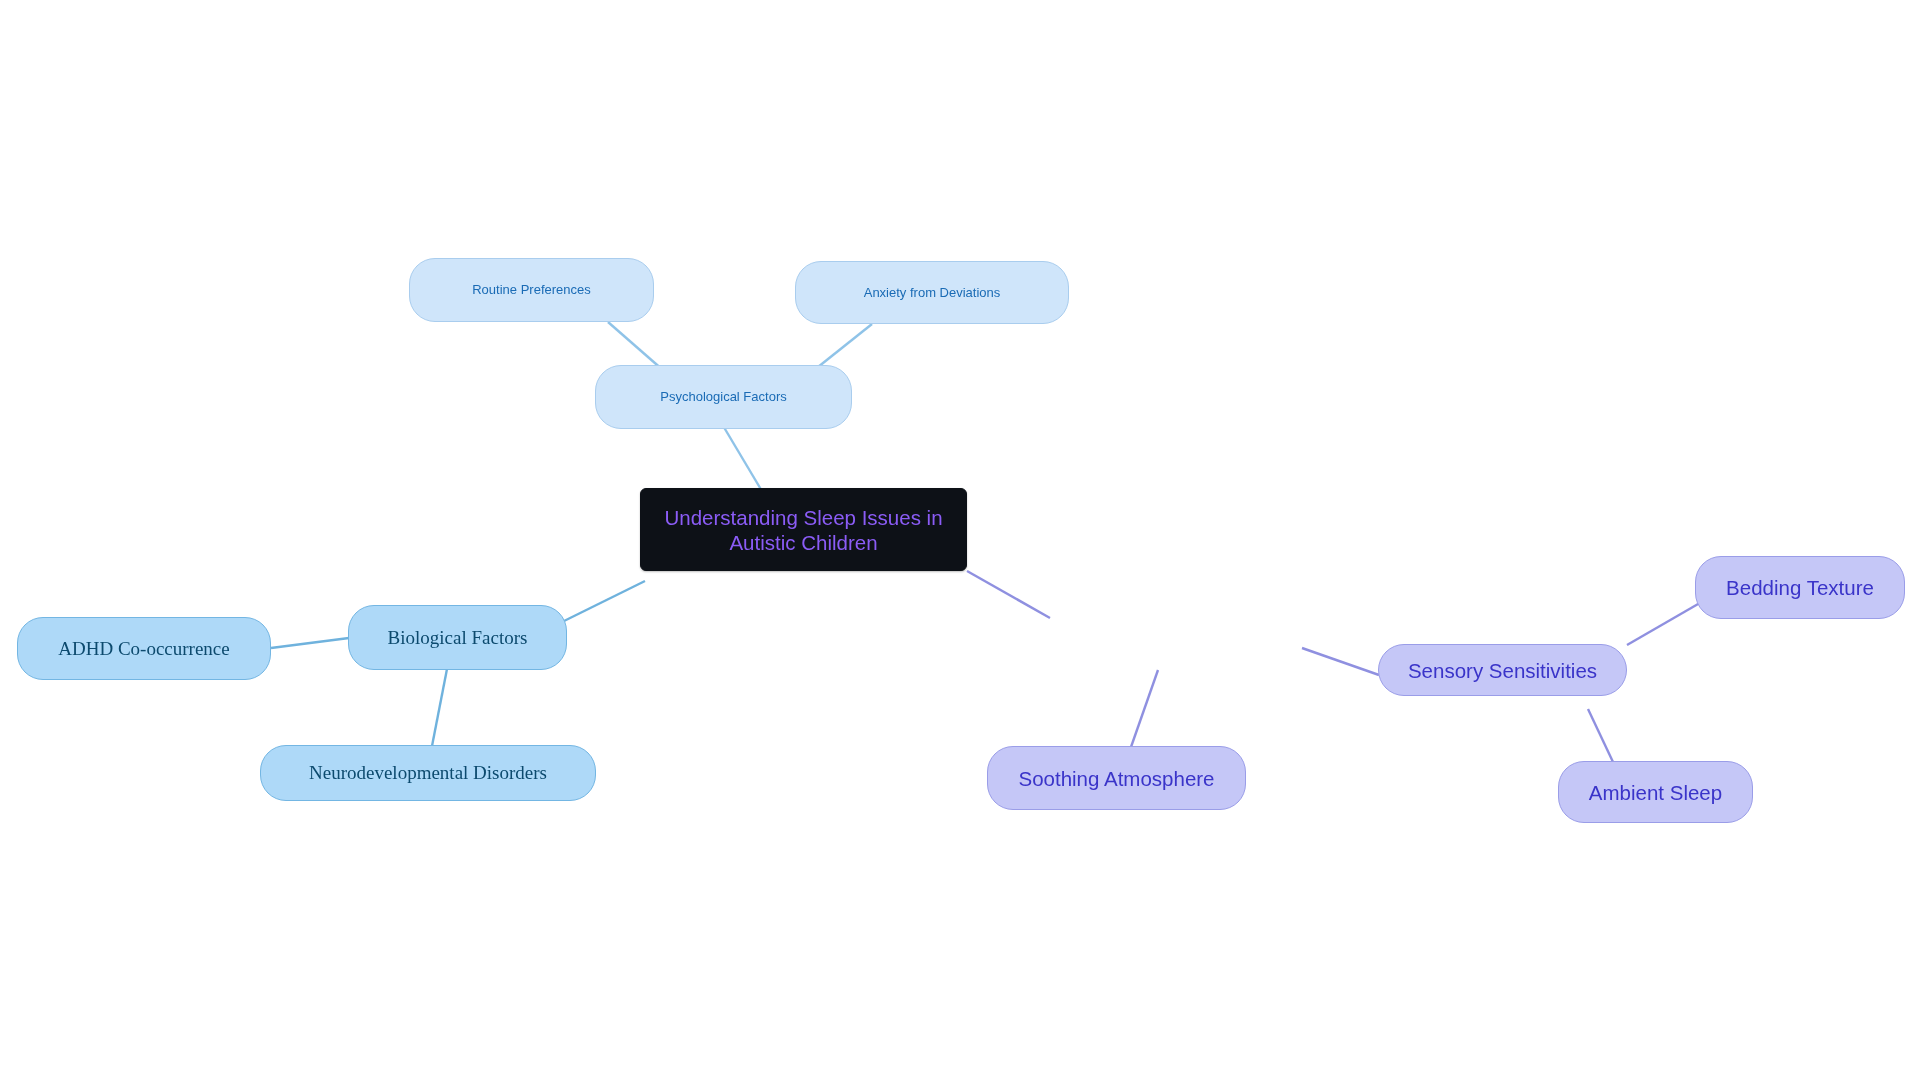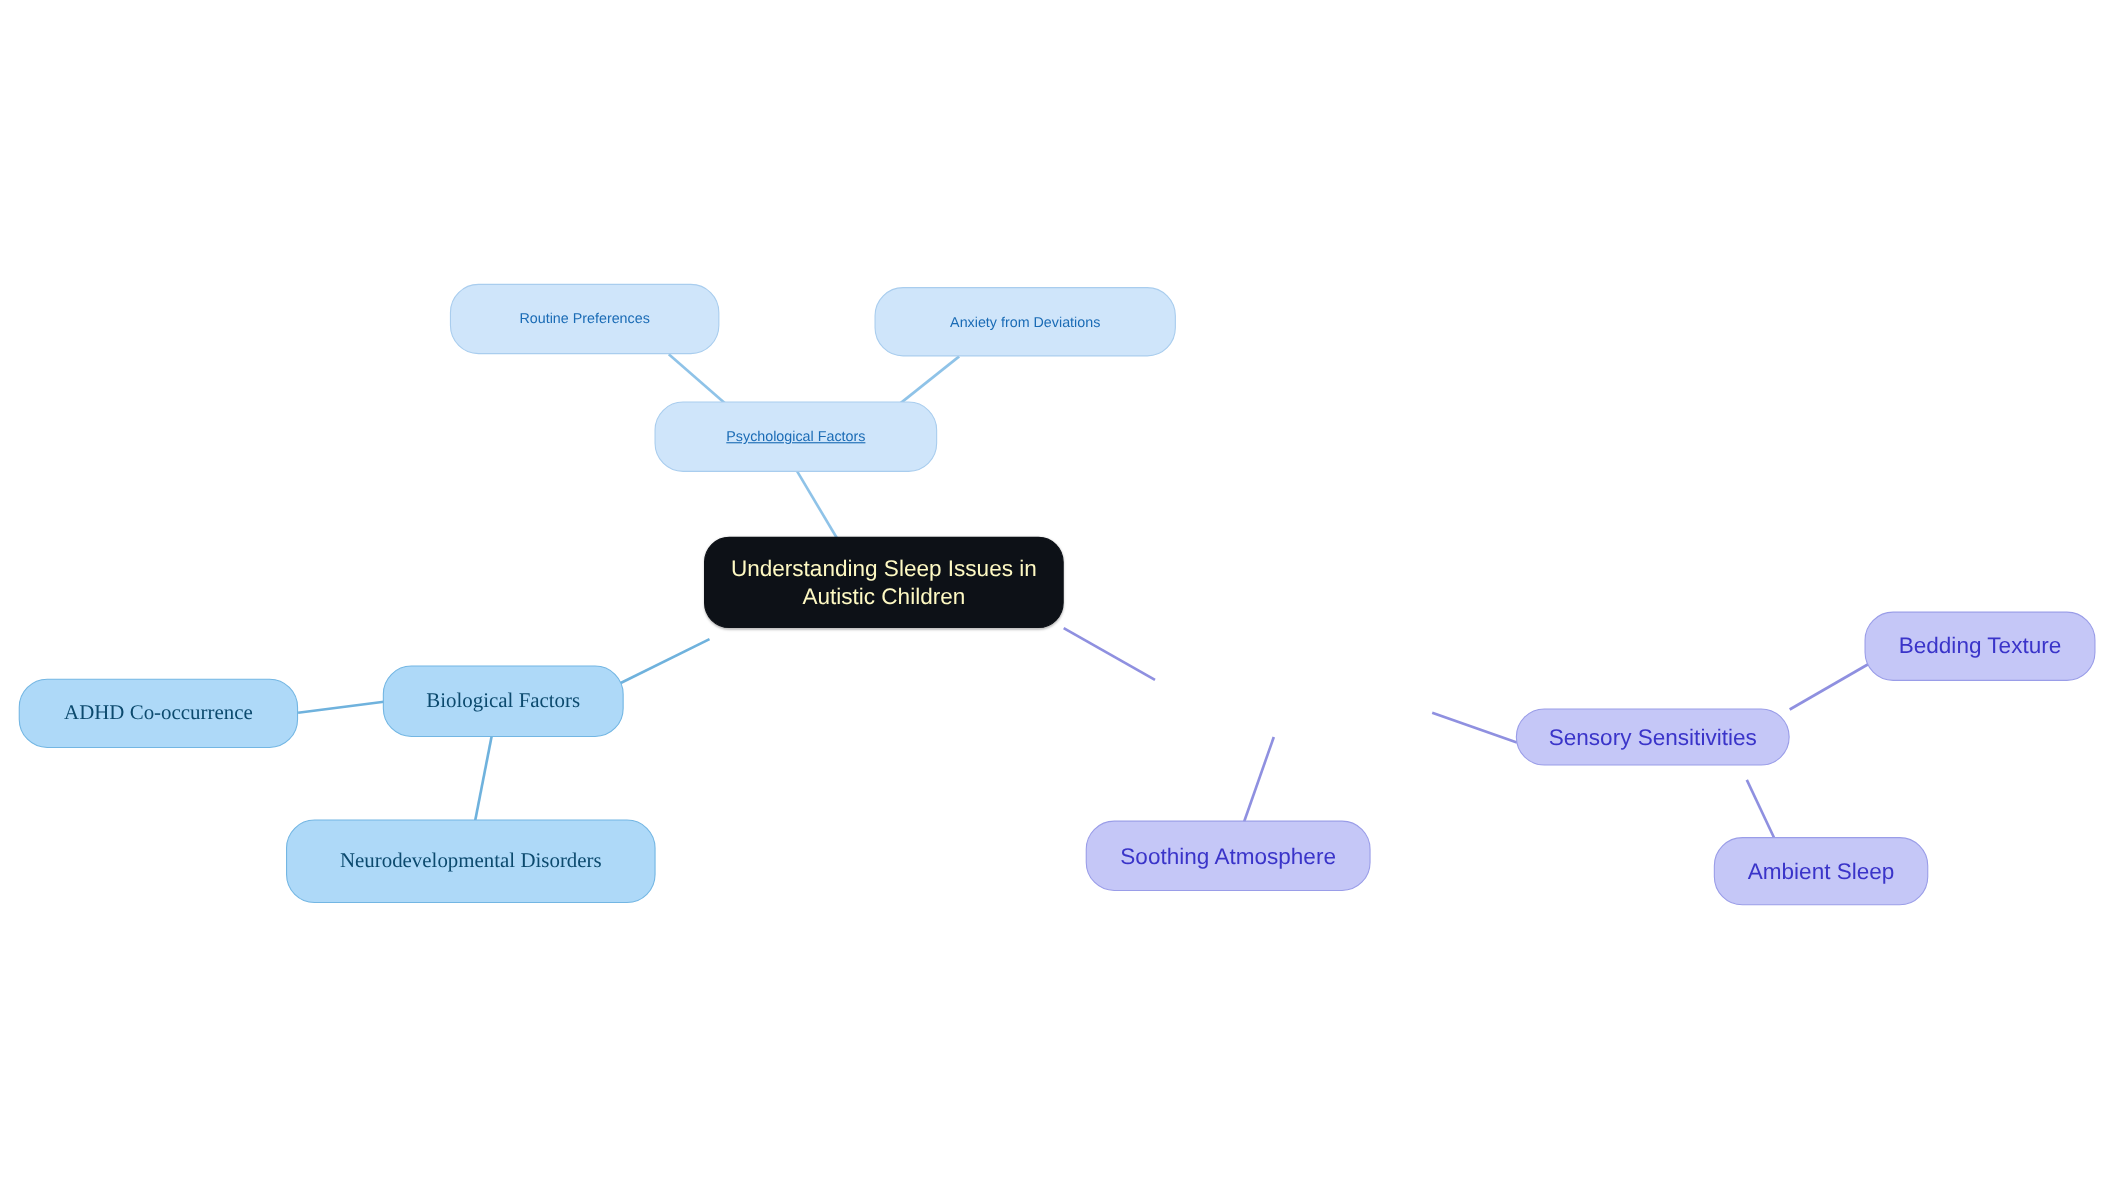--- a/index.html
+++ b/index.html
@@ -24,23 +24,23 @@
     border:1px solid transparent;
     line-height:1.22;
     white-space:pre-line;
     padding:0 14px;
   }
 
   
   .node.root{
     background:#0d1117;
     border-color:#0d1117;
-    color:#fef9c3;
+    color:#8b5cf6;
     font-size:20.5px;
-    border-radius:23px;
+    border-radius:6px;
     box-shadow:0 1px 2px rgba(0,0,0,.25);
   }
 
   
   .node.psy{
     background:#cfe5fa;
     border-color:#a9cdee;
     color:#1a6bb5;
     font-size:13px;
   }
@@ -87,30 +87,30 @@
 
     <line x1="1627" y1="645" x2="1705" y2="600" stroke="#8f90e0" stroke-width="2.4"></line>
 
     <line x1="1588" y1="709" x2="1613" y2="762" stroke="#8f90e0" stroke-width="2.4"></line>
   </svg>
 
   <div class="node psy" style="left:409px;top:258px;width:245px;height:64px;">Routine Preferences</div>
 
   <div class="node psy" style="left:795px;top:261px;width:274px;height:63px;">Anxiety from Deviations</div>
 
-  <div class="node psy" style="left:595px;top:365px;width:257px;height:64px;text-decoration:underline;">Psychological Factors</div>
+  <div class="node psy" style="left:595px;top:365px;width:257px;height:64px;">Psychological Factors</div>
 
   <div class="node root" style="left:640px;top:488px;width:327px;height:83px;">Understanding Sleep Issues in
 Autistic Children</div>
 
   <div class="node bio" style="left:17px;top:617px;width:254px;height:63px;">ADHD Co-occurrence</div>
 
   <div class="node bio" style="left:348px;top:605px;width:219px;height:65px;">Biological Factors</div>
 
-  <div class="node bio" style="left:260px;top:745px;width:336px;height:76px;">Neurodevelopmental Disorders</div>
+  <div class="node bio" style="left:260px;top:745px;width:336px;height:56px;">Neurodevelopmental Disorders</div>
 
 
   <div class="node env" style="left:987px;top:746px;width:259px;height:64px;">Soothing Atmosphere</div>
 
   <div class="node env" style="left:1378px;top:644px;width:249px;height:52px;">Sensory Sensitivities</div>
 
   <div class="node env" style="left:1695px;top:556px;width:210px;height:63px;">Bedding Texture</div>
 
   <div class="node env" style="left:1558px;top:761px;width:195px;height:62px;">Ambient Sleep</div>
 

